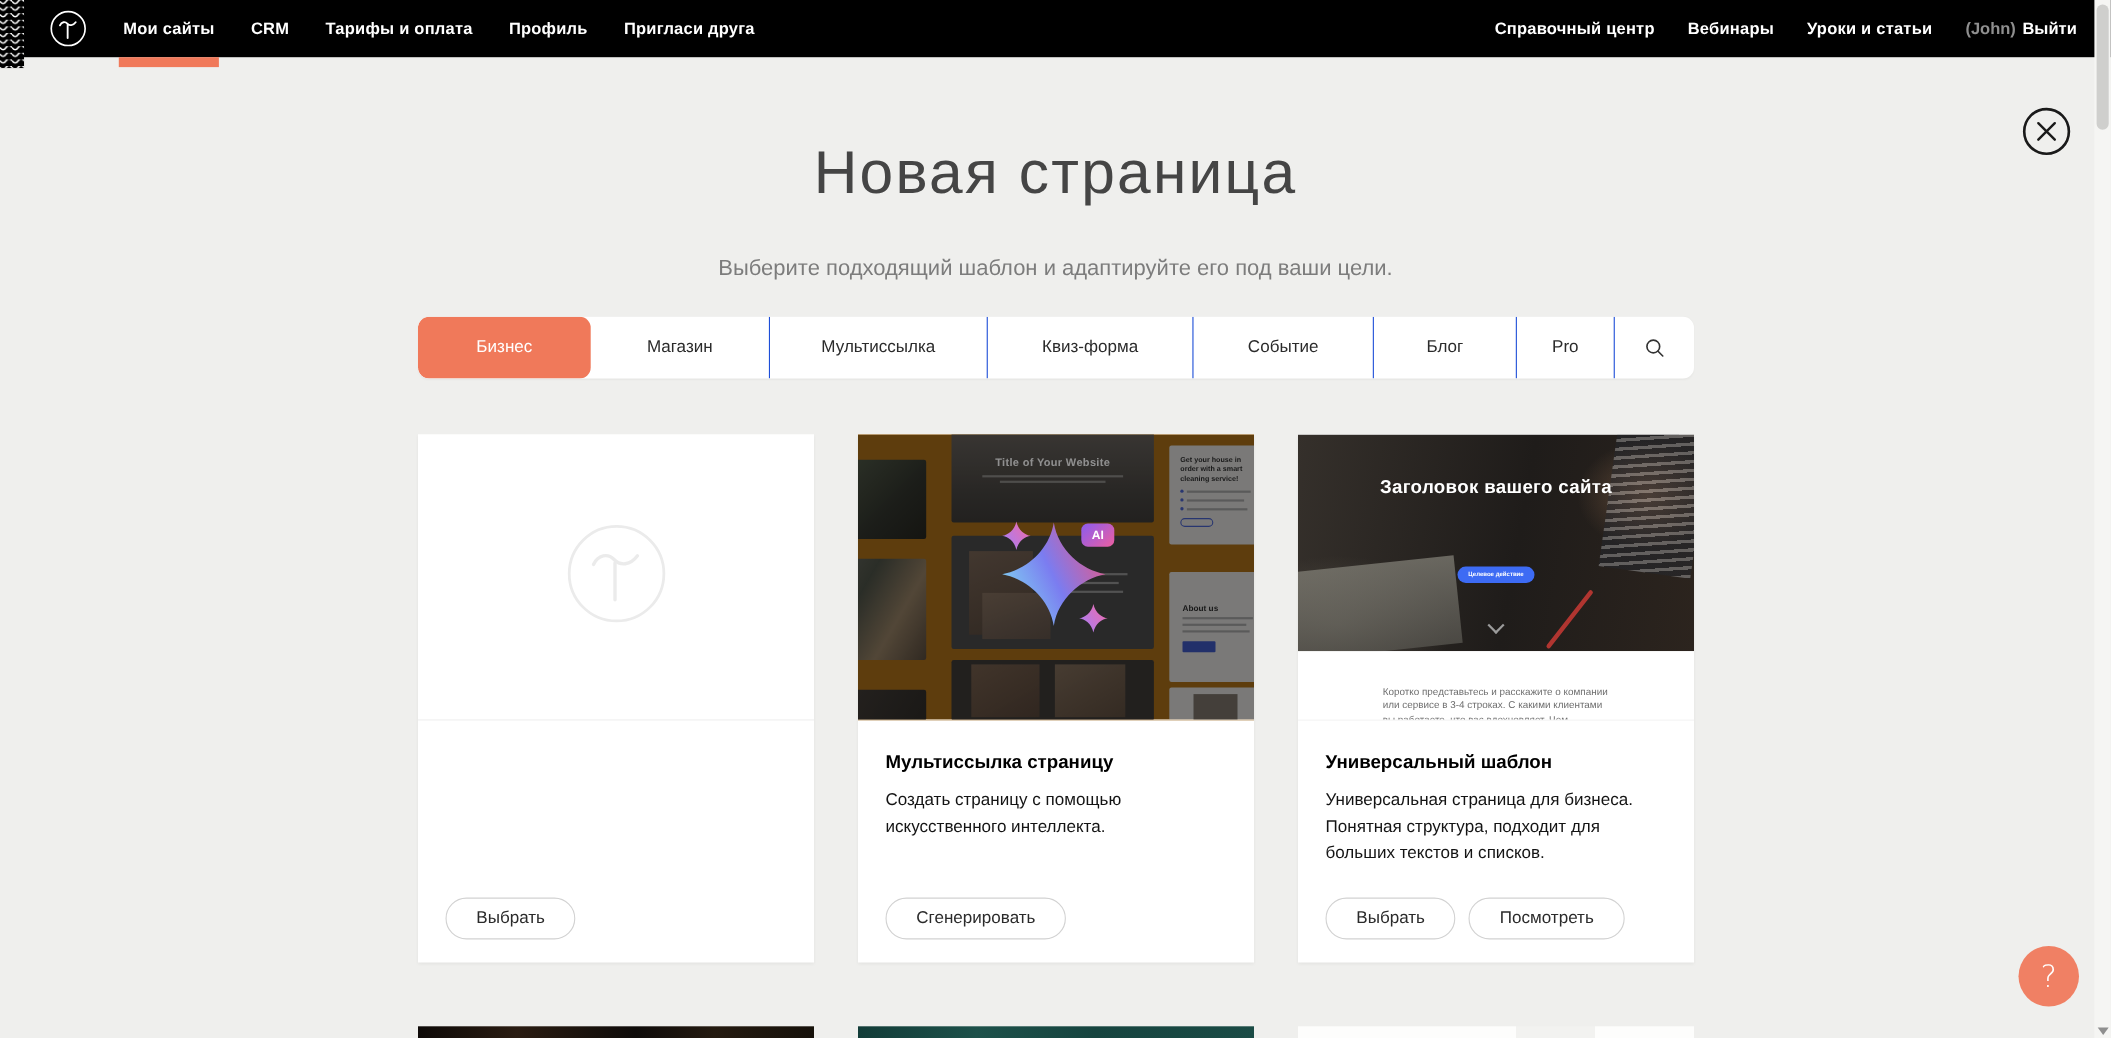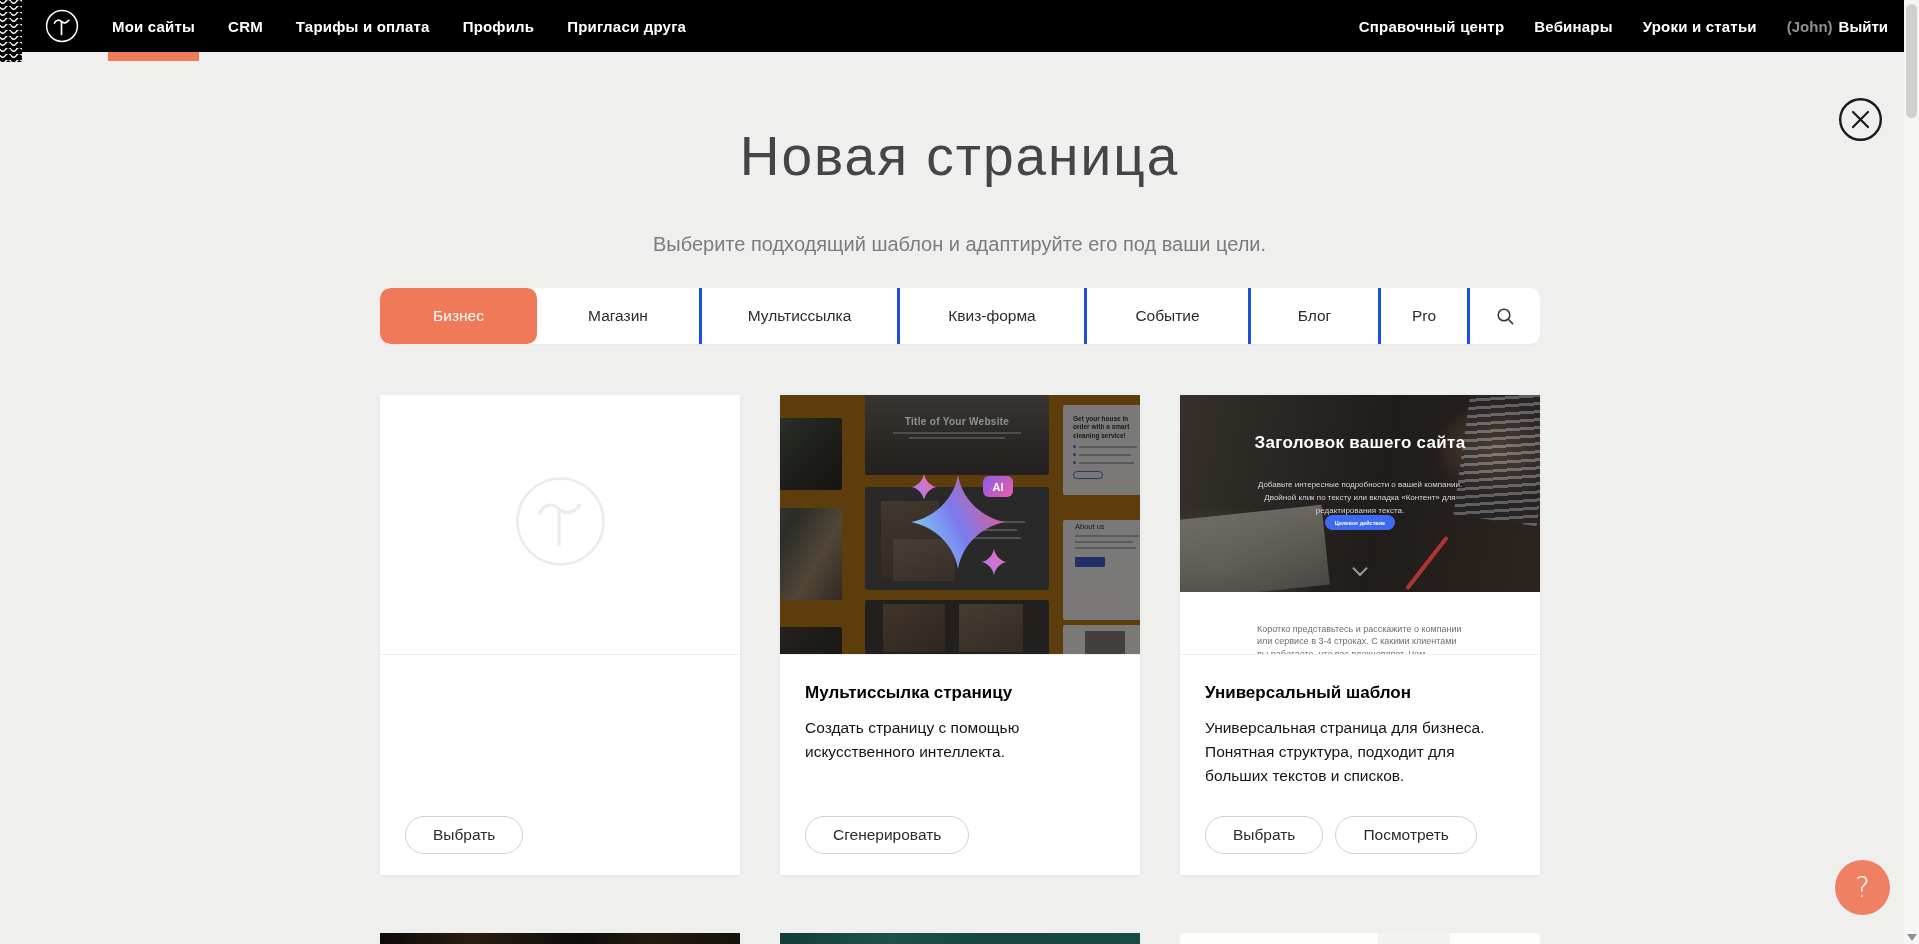--- a/index.html
+++ b/index.html
@@ -23,21 +23,21 @@
   .page-title { position:absolute; top:124px; left:0; width:1919px; text-align:center;
                 font-size:55px; font-weight:300; color:#454545; letter-spacing:2px; }
   .page-subtitle { position:absolute; top:233px; left:0; width:1919px; text-align:center;
                    font-size:20px; font-weight:400; color:#7c7c7c; }
   .close-btn { position:absolute; left:1838px; top:97px; width:45px; height:45px; cursor:pointer; }
 
   
   .tabs { position:absolute; left:380px; top:288px; width:1160px; height:56px; background:#fff;
           border-radius:10px; display:flex; box-shadow:0 1px 2px rgba(0,0,0,.04); overflow:hidden; }
   .tab { display:flex; align-items:center; justify-content:center; font-size:15.5px; color:#2b2b2b; cursor:pointer; }
-  .tab + .tab { border-left:3px solid #1d4ed8; }
+  .tab + .tab { border-left:1px solid #1d4ed8; }
   .tab.active { background:#F0795A; color:#fff; border-radius:10px; }
   .tab.active + .tab { border-left:none; }
   .tab:nth-child(1){width:157px} .tab:nth-child(2){width:162px} .tab:nth-child(3){width:198px}
   .tab:nth-child(4){width:187px} .tab:nth-child(5){width:164px} .tab:nth-child(6){width:130px}
   .tab:nth-child(7){width:89px}  .tab:nth-child(8){width:73px}
 
   
   .cards { position:absolute; left:380px; top:395px; width:1160px; display:flex; gap:40px; }
   .card { position:relative; width:360px; height:480px; background:#fff; box-shadow:0 1px 3px rgba(0,0,0,.05); }
   .card-media { position:relative; width:360px; height:260px; overflow:hidden; border-bottom:1px solid #efefef; background:#fff; }
@@ -71,21 +71,21 @@
   .tcC-ph1 { position:absolute; left:18px; top:4px; width:62px; height:48px; background:linear-gradient(150deg,#6a523f,#4a372a); }
   .tcC-ph2 { position:absolute; left:94px; top:4px; width:64px; height:48px; background:linear-gradient(150deg,#75604c,#513f30); }
   .tcR { background:#d6d5d3; }
   .tr1 { left:283px; top:10px;  width:92px; height:90px; }
   .tr1-title { margin:10px 0 0 10px; font-size:6.5px; font-weight:700; color:#222; line-height:1.3; width:72px; }
   .dot-row { display:flex; align-items:center; gap:3px; margin:5px 0 0 10px; }
   .dot { width:3px; height:3px; border-radius:50%; background:#3b55c4; }
   .dln { height:2px; background:#9a9a9a; }
   .tr1-pill { margin:7px 0 0 10px; width:30px; height:8px; border:1px solid #3b55c4; border-radius:4px; }
   .tr2 { left:283px; top:125px; width:92px; height:100px; }
-  .tr2-title { margin:2px 0 0 12px; font-size:7.5px; font-weight:400; color:#1c1c1c; }
+  .tr2-title { margin:28px 0 0 12px; font-size:7.5px; font-weight:700; color:#1c1c1c; }
   .tr2-ln { margin:4px 0 0 12px; width:64px; height:2px; background:#9a9a9a; }
   .tr2-btn { margin:8px 0 0 12px; width:30px; height:10px; background:#2f49b8; border-radius:1px; }
   .tr3 { left:283px; top:230px; width:92px; height:30px; }
   .tr3-ph { position:absolute; left:22px; top:6px; width:40px; height:24px; background:#6f675c; }
   .stars { position:absolute; left:125px; top:75px; width:110px; height:110px; }
   .ai-badge { position:absolute; left:203px; top:81px; width:30px; height:21px; border-radius:6px;
               background:linear-gradient(135deg,#8a5cf0,#ec5fa0); color:#fff; font-size:11px; font-weight:700;
               display:flex; align-items:center; justify-content:center; }
 
   
@@ -292,21 +292,20 @@
       </div>
     </div>
 
     <div class="card">
       <div class="card-media">
         <div class="hero">
           <div class="hero-laptop"></div>
           <div class="hero-pen"></div>
           <div class="hero-shirt"></div>
           <div class="hero-title">Заголовок вашего сайта</div>
-          <div class="hero-sub">Добавьте интересные подробности о вашей компании. Двойной клик по тексту или вкладка «Контент» для редактирования текста.</div>
           <div class="hero-btn">Целевое действие</div>
           <div class="hero-chevron"></div>
         </div>
         <div class="tpl-body">
           <div class="tpl-body-text">Коротко представьтесь и расскажите о компании или сервисе в 3-4 строках. С какими клиентами вы работаете, что вас вдохновляет. Чем гордится ваша команда, какие у нее ценности и мотивация.</div>
         </div>
       </div>
       <div class="card-text">
         <div class="card-title">Универсальный шаблон</div>
         <div class="card-desc">Универсальная страница для бизнеса. Понятная структура, подходит для больших текстов и списков.</div>

